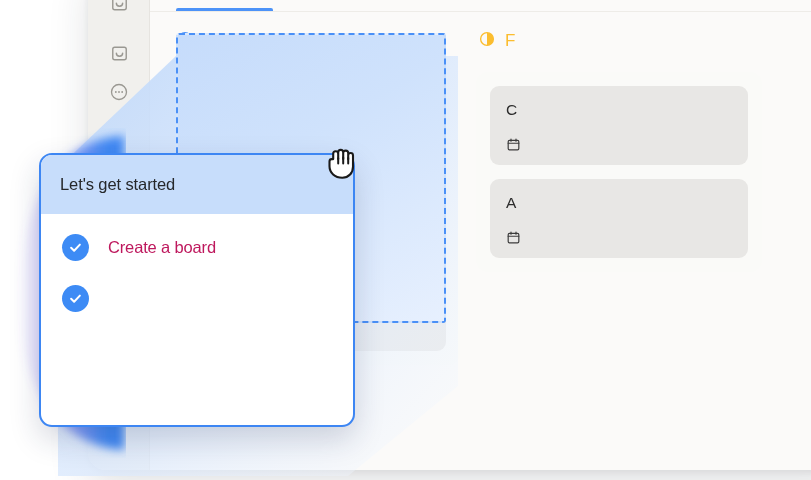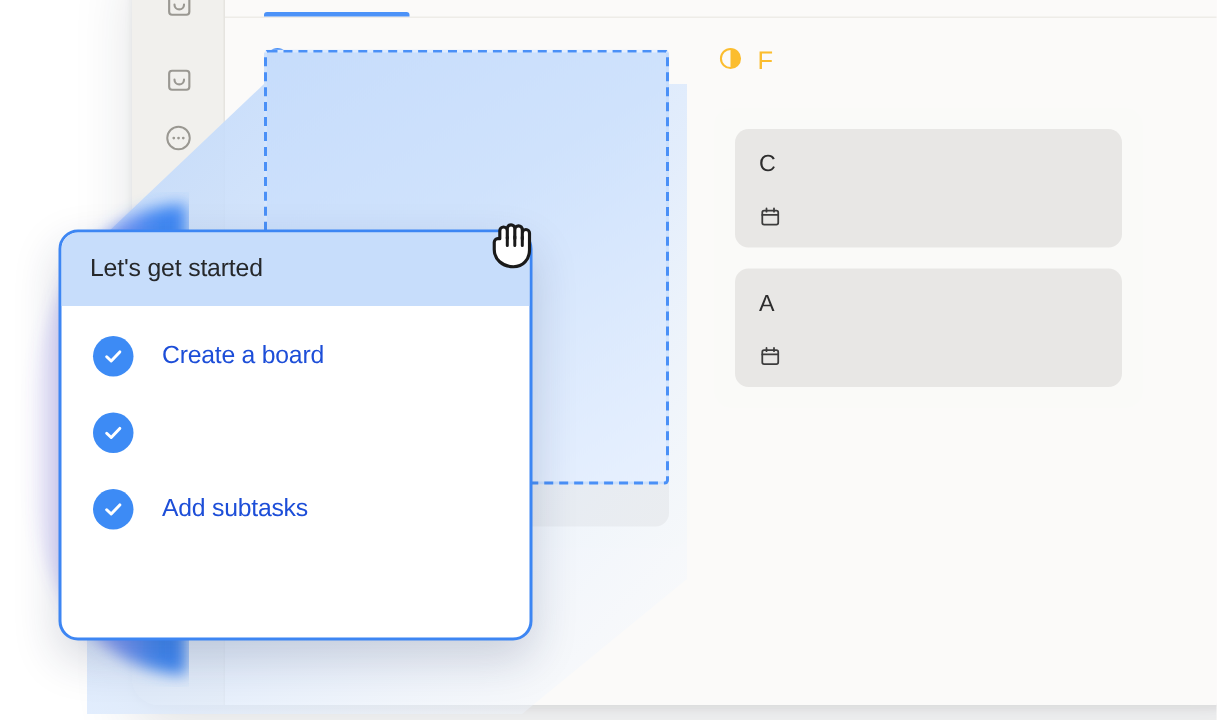--- a/index.html
+++ b/index.html
@@ -189,21 +189,21 @@
     width: 312px;
     height: 270px;
     background: #ffffff;
     border: 2px solid #3d86f3;
     border-radius: 13px;
     overflow: hidden;
     z-index: 30;
     box-shadow: 0 12px 30px rgba(25,40,80,0.18);
   }
   #popup-header {
-    height: 49px;
+    height: 59px;
     background: #c7ddfb;
     display: flex;
     align-items: center;
     padding-left: 19px;
     box-sizing: border-box;
   }
   #popup-title {
     font-size: 16.5px;
     color: #26282b;
     letter-spacing: -0.1px;
@@ -226,21 +226,21 @@
     height: 27px;
     border-radius: 50%;
     background: #3d8bf5;
     display: flex;
     align-items: center;
     justify-content: center;
   }
   .check-circle svg { display: block; }
   .checklist-label {
     font-size: 16.5px;
-    color: #1d4ed8;
+    color: #be185d;
     letter-spacing: -0.15px;
     white-space: nowrap;
   }
 
   
   #grab-cursor {
     position: absolute;
     left: 323px;
     top: 142px;
     width: 40px;
@@ -454,28 +454,20 @@
     </div>
 
     <div class="checklist-item">
       <span class="check-circle">
         <svg width="15" height="15" viewBox="0 0 24 24" fill="none" stroke="#ffffff" stroke-width="3.2" stroke-linecap="round" stroke-linejoin="round">
           <path d="M5 12.5l4.8 4.6L19 7.4"></path>
         </svg>
       </span>
     </div>
 
-    <div class="checklist-item">
-      <span class="check-circle">
-        <svg width="15" height="15" viewBox="0 0 24 24" fill="none" stroke="#ffffff" stroke-width="3.2" stroke-linecap="round" stroke-linejoin="round">
-          <path d="M5 12.5l4.8 4.6L19 7.4"></path>
-        </svg>
-      </span>
-      <span class="checklist-label">Add subtasks</span>
-    </div>
 
   </div>
 </div>
 
 <div id="grab-cursor">
   <svg width="40" height="42" viewBox="0 0 40 42">
     <g transform="translate(2,2)">
       <path d="M4.5 17.5c0-1.3 1-2.4 2.3-2.4h1.4V9.8c0-1.4 1.1-2.5 2.5-2.5s2.5 1.1 2.5 2.5v5.1
                V8.4c0-1.4 1.1-2.5 2.5-2.5s2.5 1.1 2.5 2.5v6.6V9.1c0-1.4 1.1-2.5 2.5-2.5
                s2.5 1.1 2.5 2.5v6.2v-3.9c0-1.3 1.1-2.4 2.4-2.4s2.4 1.1 2.4 2.4v11.3

